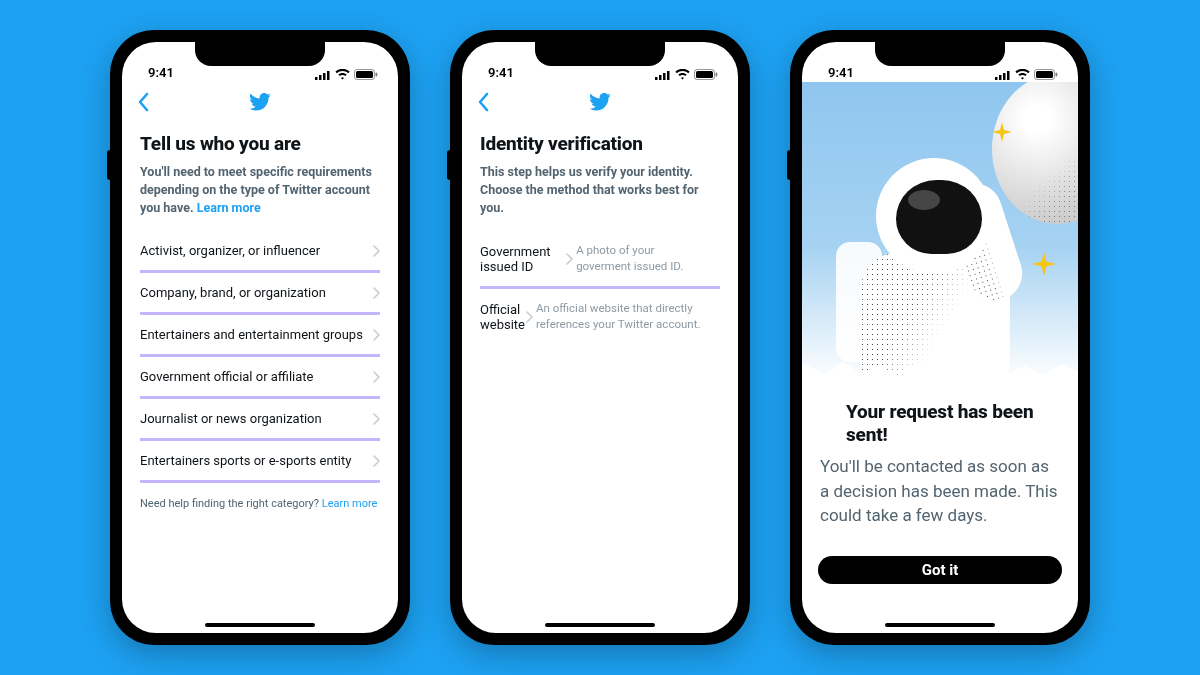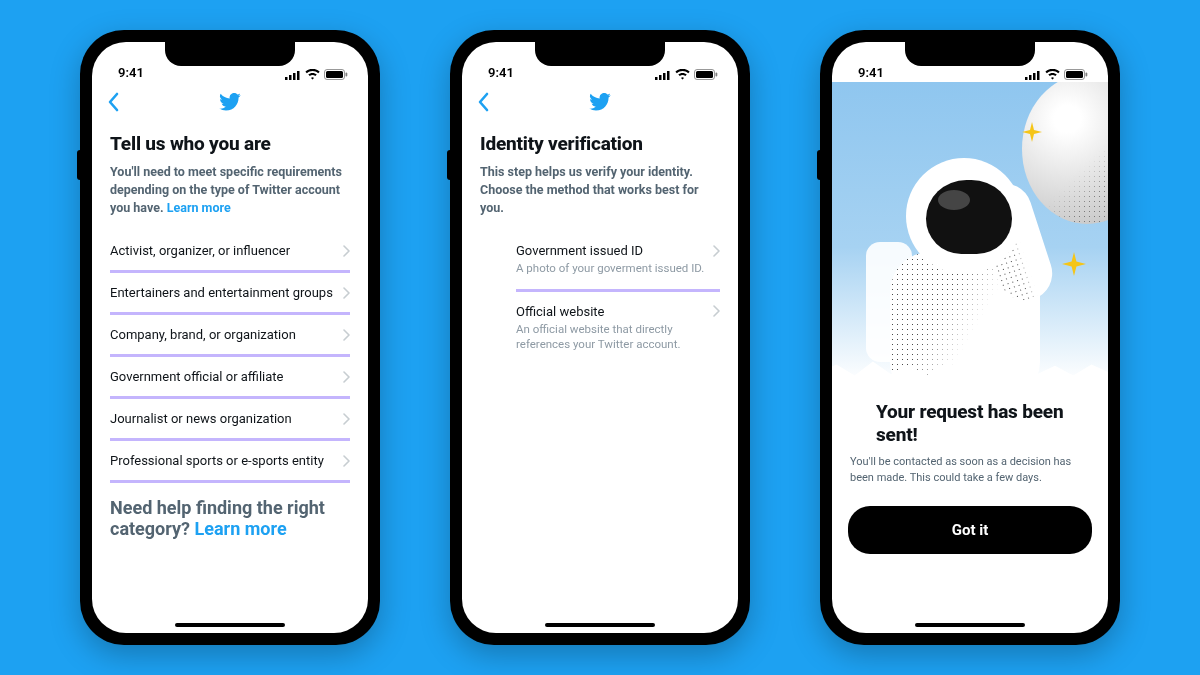--- a/index.html
+++ b/index.html
@@ -17,21 +17,21 @@
       radial-gradient(circle at 85% 70%, rgba(255,255,255,.06) 0 2px, transparent 3px),
       radial-gradient(circle at 40% 90%, rgba(255,255,255,.05) 0 2px, transparent 3px),
       radial-gradient(circle at 60% 15%, rgba(255,255,255,.05) 0 2px, transparent 3px);
     pointer-events: none;
   }
   .stage {
     position: absolute; inset: 0;
     display: flex;
     justify-content: center;
     align-items: center;
-    gap: 70px;
+    gap: 40px;
   }
   
   .phone {
     width: 300px;
     height: 615px;
     background: #000;
     border-radius: 44px;
     padding: 12px;
     box-shadow: 0 10px 30px rgba(0,0,0,.25);
     position: relative;
@@ -91,24 +91,24 @@
   .lead { font-size: 12.5px; color:#536471; line-height:1.45; margin-top:8px;font-weight:bold; }
   .lead a, .link { color:#1DA1F2; text-decoration:none; }
   .list { margin-top: 14px; }
   .row {
     display:flex; justify-content:space-between; align-items:center;
     padding: 12px 0;
     border-bottom: 3px solid #c4b5fd;
     font-size: 13px; color:#0f1419;
   }
   .row .chev { color:#c7cdd1; display:inline-flex; }
-  .row.two { flex-direction:column; align-items:stretch; gap:3px;margin-left:36px; }
+  .row.two { flex-direction:row; align-items:stretch; gap:3px; }
   .row.two .top { display:flex; justify-content:space-between; align-items:center; }
   .row.two .sub { font-size:11.5px; color:#8e9aa4; line-height:1.35; padding-right:14px; }
-  .helper { font-size: 18px; color:#536471; margin-top:14px;font-weight:bold; }
+  .helper { font-size: 11px; color:#536471; margin-top:14px; }
   
   .hero {
     height: 300px;
     background: linear-gradient(180deg, #8fc6ef 0%, #a6d2f2 55%, #ffffff 100%);
     position: relative;
     overflow: hidden;
   }
   .hero::after{ 
     content:"";
     position:absolute; left:-5%; right:-5%; bottom:-2px; height:28px; background:#fff;
@@ -180,25 +180,25 @@
     background-image: radial-gradient(#333 22%, transparent 23%);
     background-size:5px 5px;
     -webkit-mask: linear-gradient(135deg, transparent 0 55%, #000 70%);
             mask: linear-gradient(135deg, transparent 0 55%, #000 70%);
     opacity:.55;
   }
   .sparkle { position:absolute; color:#f5c518; }
   .sparkle svg { display:block; }
   .p3-body { padding: 18px 18px 0 18px; }
   .p3-title { font-size: 19px; font-weight:800; color:#0f1419; letter-spacing:-.2px;margin-left:26px; }
-  .p3-lead { font-size:11px; color:#536471; line-height:1.45; margin-top:8px; }
+  .p3-lead { font-size:17px; color:#536471; line-height:1.45; margin-top:8px; }
   .p3-help { font-size:12.5px; color:#536471; margin-top:18px; }
   .cta {
-    margin: 20px 16px 0 16px;
-    height: 48px; border-radius: 22px;
+    margin: 28px 16px 0 16px;
+    height: 28px; border-radius: 22px;
     background:#000; color:#fff; font-weight:700; font-size:15px;
     display:flex; align-items:center; justify-content:center;
   }
 </style>
 </head>
 <body>
 
 <div class="bg-texture"></div>
 
 <div class="stage">
@@ -251,53 +251,53 @@
         <div class="list">
           <div class="row">
               <span>Activist, organizer, or influencer</span>
               <span class="chev">
                 <svg width="8" height="12" viewBox="0 0 8 12">
                   <path d="M2 1l5 5-5 5" fill="none" stroke="currentColor" stroke-width="1.6" stroke-linecap="round" stroke-linejoin="round"></path>
                 </svg>
               </span>
             </div>
           <div class="row">
+              <span>Company, brand, or organization</span>
+              <span class="chev">
+                <svg width="8" height="12" viewBox="0 0 8 12">
+                  <path d="M2 1l5 5-5 5" fill="none" stroke="currentColor" stroke-width="1.6" stroke-linecap="round" stroke-linejoin="round"></path>
+                </svg>
+              </span>
+            </div>
+          <div class="row">
               <span>Entertainers and entertainment groups</span>
               <span class="chev">
                 <svg width="8" height="12" viewBox="0 0 8 12">
                   <path d="M2 1l5 5-5 5" fill="none" stroke="currentColor" stroke-width="1.6" stroke-linecap="round" stroke-linejoin="round"></path>
                 </svg>
               </span>
             </div>
           <div class="row">
-              <span>Company, brand, or organization</span>
-              <span class="chev">
-                <svg width="8" height="12" viewBox="0 0 8 12">
-                  <path d="M2 1l5 5-5 5" fill="none" stroke="currentColor" stroke-width="1.6" stroke-linecap="round" stroke-linejoin="round"></path>
-                </svg>
-              </span>
-            </div>
-          <div class="row">
               <span>Government official or affiliate</span>
               <span class="chev">
                 <svg width="8" height="12" viewBox="0 0 8 12">
                   <path d="M2 1l5 5-5 5" fill="none" stroke="currentColor" stroke-width="1.6" stroke-linecap="round" stroke-linejoin="round"></path>
                 </svg>
               </span>
             </div>
           <div class="row">
               <span>Journalist or news organization</span>
               <span class="chev">
                 <svg width="8" height="12" viewBox="0 0 8 12">
                   <path d="M2 1l5 5-5 5" fill="none" stroke="currentColor" stroke-width="1.6" stroke-linecap="round" stroke-linejoin="round"></path>
                 </svg>
               </span>
             </div>
           <div class="row">
-              <span>Professional sports or e-sports entity</span>
+              <span>Entertainers sports or e-sports entity</span>
               <span class="chev">
                 <svg width="8" height="12" viewBox="0 0 8 12">
                   <path d="M2 1l5 5-5 5" fill="none" stroke="currentColor" stroke-width="1.6" stroke-linecap="round" stroke-linejoin="round"></path>
                 </svg>
               </span>
             </div>
         </div>
         <p class="helper">
           <span>Need help finding the right category? </span><a href="#" class="link">Learn more</a>
         </p>

